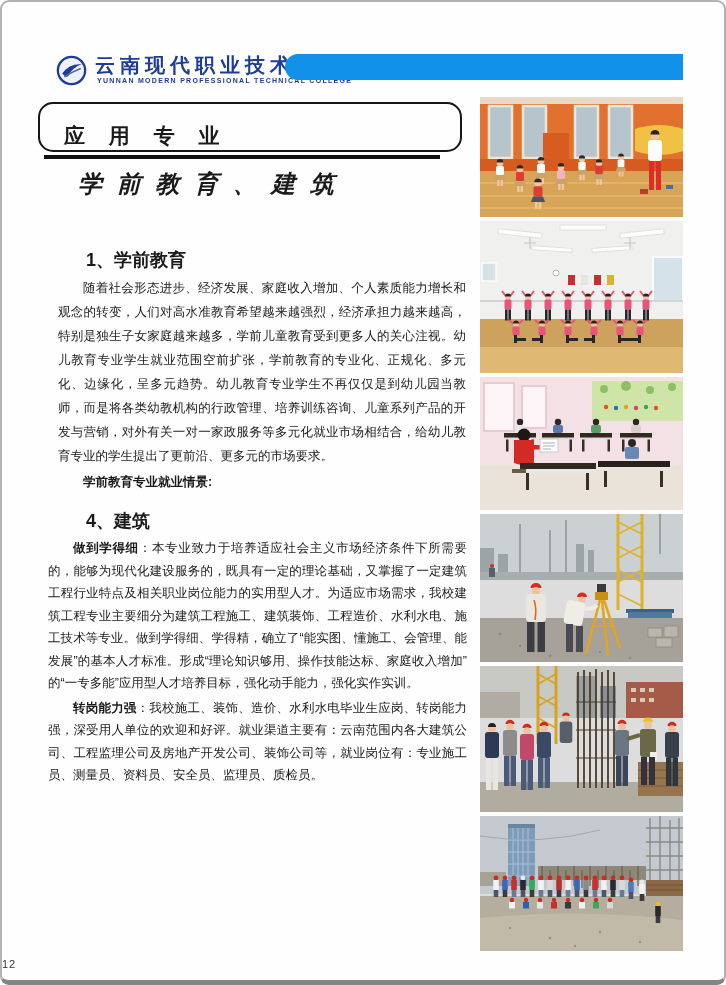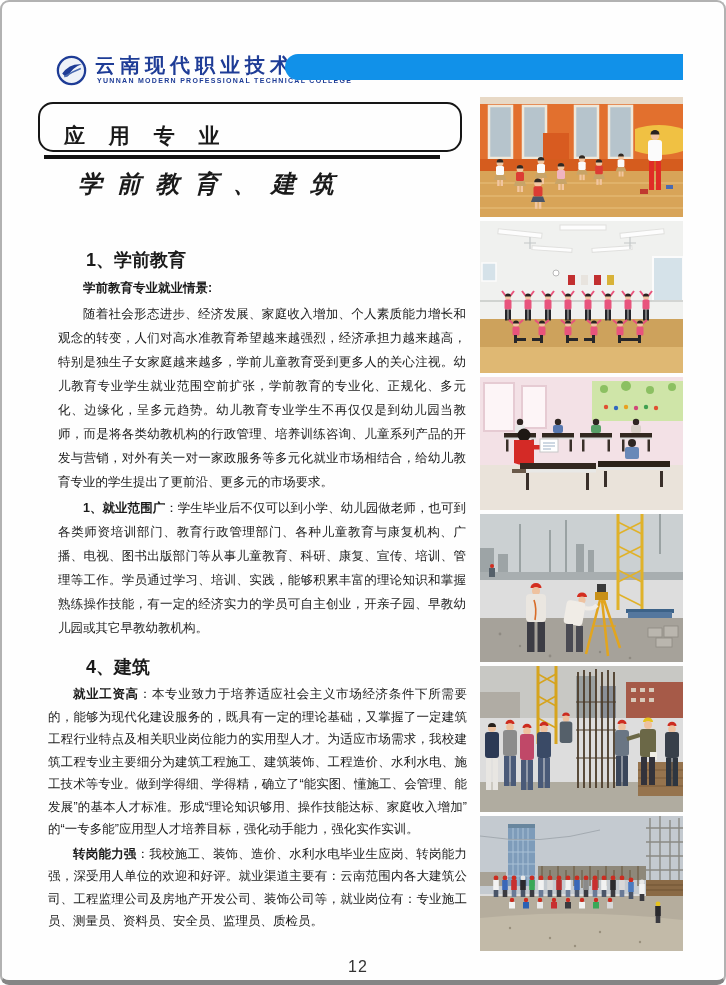--- a/index.html
+++ b/index.html
@@ -33,22 +33,22 @@
     text-indent:2em;text-align:justify;}
   p .lead{font-weight:bold;}
   .bold-line{font-weight:bold;}
   .slogan{margin:6px 0 6px 38px;font-family:"Liberation Serif","DejaVu Serif",serif;
     font-style:italic;font-weight:bold;font-size:19px;letter-spacing:4px;}
   
   .photo-col{position:absolute;left:478px;top:95px;width:203px;}
   figure.photo{margin:0 0 4px 0;padding:0;overflow:hidden;background:#ddd;}
   figure.photo svg{display:block;width:100%;height:100%;}
   .p1{height:120px}.p2{height:152px}.p3{height:133px}.p4{height:148px}.p5{height:146px}.p6{height:135px}
-  .page-number{position:absolute;left:0;top:956px;width:712px;text-align:center;
-    font-size:16px;color:#333;letter-spacing:1px;}
+  .page-number{position:absolute;left:0;top:956px;width:712px;text-align:left;
+    font-size:11px;color:#333;letter-spacing:1px;}
 </style>
 </head>
 <body>
 
 <div class="page">
 
   <div class="logo">
     <svg viewBox="0 0 30 30">
       <circle cx="15" cy="15" r="13.2" fill="#eef2f8" stroke="#1e3c96" stroke-width="2.2"></circle>
       <path d="M6 18 Q13 8 25 9 Q16 12 12 20 Q10 23 6 18 Z" fill="#1e3c96"></path>
@@ -60,26 +60,25 @@
   <div class="header-bar"></div>
 
   <div class="title-box">
     <span class="t">应 用 专 业</span>
   </div>
   <div class="title-rule"></div>
   <div class="subtitle">学 前 教 育 、 建 筑</div>
 
   <main class="text-col">
     <h2 class="h-sec">1、学前教育</h2>
+    <p class="body1">随着社会形态进步、经济发展、家庭收入增加、个人素质能力增长和观念的转变，人们对高水准教育希望越来越强烈，经济承担力越来越高，特别是独生子女家庭越来越多，学前儿童教育受到更多人的关心注视。幼儿教育专业学生就业范围空前扩张，学前教育的专业化、正规化、多元化、边缘化，呈多元趋势。幼儿教育专业学生不再仅仅是到幼儿园当教师，而是将各类幼教机构的行政管理、培养训练咨询、儿童系列产品的开发与营销，对外有关一对一家政服务等多元化就业市场相结合，给幼儿教育专业的学生提出了更前沿、更多元的市场要求。</p>
     <p class="body1 bold-line">学前教育专业就业情景:</p>
-    <p class="body1">随着社会形态进步、经济发展、家庭收入增加、个人素质能力增长和观念的转变，人们对高水准教育希望越来越强烈，经济承担力越来越高，特别是独生子女家庭越来越多，学前儿童教育受到更多人的关心注视。幼儿教育专业学生就业范围空前扩张，学前教育的专业化、正规化、多元化、边缘化，呈多元趋势。幼儿教育专业学生不再仅仅是到幼儿园当教师，而是将各类幼教机构的行政管理、培养训练咨询、儿童系列产品的开发与营销，对外有关一对一家政服务等多元化就业市场相结合，给幼儿教育专业的学生提出了更前沿、更多元的市场要求。</p>
-    <p class="body1"><span class="lead">1、就业范围广</span><span>：学生毕业后不仅可以到小学、幼儿园做老师，也可到各类师资培训部门、教育行政管理部门、各种儿童教育与康复机构、广播、电视、图书出版部门等从事儿童教育、科研、康复、宣传、培训、管理等工作。学员通过学习、培训、实践，能够积累丰富的理论知识和掌握熟练操作技能，有一定的经济实力的学员可自主创业，开亲子园、早教幼儿园或其它早教幼教机构。</span></p>
 
     <h2 class="h-sec s2">4、建筑</h2>
-    <p class="body2"><span class="lead">就业工资高</span><span>：本专业致力于培养适应社会主义市场经济条件下所需要的，能够为现代化建设服务的，既具有一定的理论基础，又掌握了一定建筑工程行业特点及相关职业岗位能力的实用型人才。为适应市场需求，我校建筑工程专业主要细分为建筑工程施工、建筑装饰、工程造价、水利水电、施工技术等专业。做到学得细、学得精，确立了“能实图、懂施工、会管理、能发展”的基本人才标准。形成“理论知识够用、操作技能达标、家庭收入增加”的“一专多能”应用型人才培养目标，强化动手能力，强化实作实训。</span></p>
+    <p class="body2"><span class="lead">做到学得细</span><span>：本专业致力于培养适应社会主义市场经济条件下所需要的，能够为现代化建设服务的，既具有一定的理论基础，又掌握了一定建筑工程行业特点及相关职业岗位能力的实用型人才。为适应市场需求，我校建筑工程专业主要细分为建筑工程施工、建筑装饰、工程造价、水利水电、施工技术等专业。做到学得细、学得精，确立了“能实图、懂施工、会管理、能发展”的基本人才标准。形成“理论知识够用、操作技能达标、家庭收入增加”的“一专多能”应用型人才培养目标，强化动手能力，强化实作实训。</span></p>
     <p class="body2"><span class="lead">转岗能力强</span><span>：我校施工、装饰、造价、水利水电毕业生应岗、转岗能力强，深受用人单位的欢迎和好评。就业渠道主要有：云南范围内各大建筑公司、工程监理公司及房地产开发公司、装饰公司等，就业岗位有：专业施工员、测量员、资料员、安全员、监理员、质检员。</span></p>
   </main>
 
   <aside class="photo-col">
 
     <figure class="photo p1" aria-label="kindergarten-activity-room-photo">
       <svg viewBox="0 0 203 120" preserveAspectRatio="none">
         <rect width="203" height="74" fill="#e2702e"></rect>
         <rect width="203" height="7" fill="#e8d9c6"></rect>
         <g fill="#b6c4cc" stroke="#efe8da" stroke-width="2.5">

